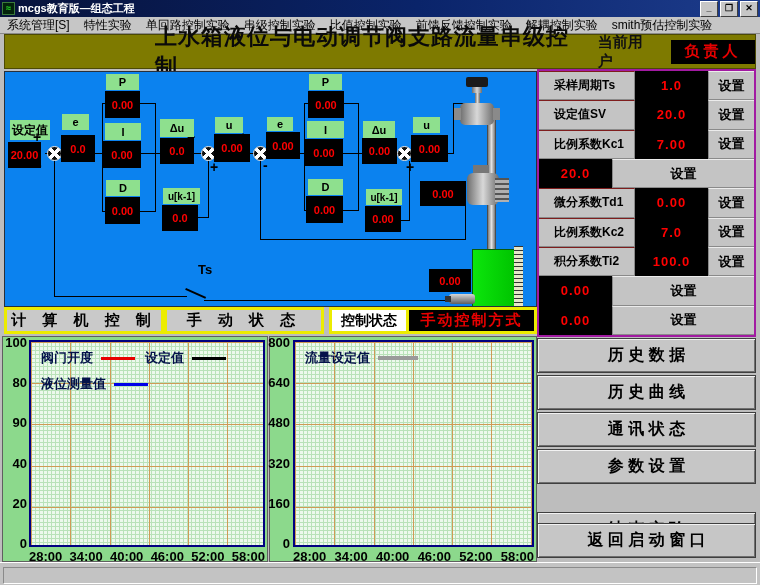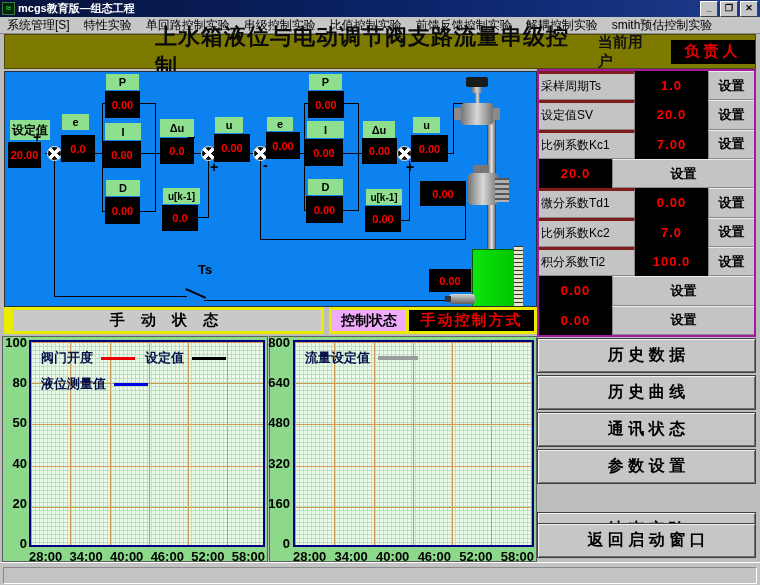--- a/index.html
+++ b/index.html
@@ -48,31 +48,31 @@
   .sign{position:absolute;color:#000;font-size:14px;font-weight:bold;line-height:10px;}
   .pipe{position:absolute;background:linear-gradient(90deg,#7a7a7a,#e2e2e2 50%,#7a7a7a);
     border:1px solid #4d4d4d;box-sizing:border-box;}
   .metal{background:linear-gradient(90deg,#6e6e6e,#d8d8d8 50%,#6e6e6e);}
   .ts-label{position:absolute;color:#000;font-size:13px;font-weight:bold;}
   
   .ctl-group{background:#c9c9c9;border:3px solid #ecec00;box-sizing:border-box;display:flex;height:27px;}
   .ctl-btn{flex:1;background:#c9c9c9;display:flex;align-items:center;justify-content:center;
     font-size:15px;font-weight:bold;color:#000;letter-spacing:6px;}
   .ctl-div{width:6px;background:#ecec00;}
-  .ctl-status-label{width:74px;background:#f0abfc;display:flex;align-items:center;justify-content:center;
+  .ctl-status-label{width:74px;background:#ffffff;display:flex;align-items:center;justify-content:center;
     font-size:14px;font-weight:bold;color:#000;}
   .ctl-status-val{flex:1;background:#000;color:#e80000;font-size:15px;font-weight:bold;
     display:flex;align-items:center;justify-content:center;letter-spacing:2px;}
   
   .param-panel{left:537px;top:69px;width:219px;height:268px;border:2px solid #a21aa2;
     box-sizing:border-box;background:#000;display:flex;flex-direction:column;}
   .prow{flex:1;display:flex;}
-  .plabel{width:96px;background:#c4c4c4;border-top:3px solid #7f1d1d;border-bottom:1px solid #8a8a8a;
+  .plabel{width:96px;background:#c4c4c4;border-top:1px solid #7f1d1d;border-bottom:1px solid #8a8a8a;
     border-right:1px solid #8a8a8a;box-sizing:border-box;display:flex;align-items:center;
-    padding-left:2px;font-size:12px;font-weight:normal;color:#000;}
+    padding-left:15px;font-size:12px;font-weight:bold;color:#000;}
   .pvalue{width:73px;background:#000;color:#ff0000;font-size:13px;font-weight:bold;
     display:flex;align-items:center;justify-content:center;letter-spacing:1px;}
   .pbtn{flex:1;background:#c4c4c4;border-top:1px solid #ececec;border-bottom:1px solid #8a8a8a;
     border-left:1px solid #8a8a8a;box-sizing:border-box;display:flex;align-items:center;
     justify-content:center;font-size:13px;font-weight:bold;color:#000;}
   
   .side-btn{position:absolute;left:537px;width:219px;height:35px;background:#c6c6c6;
     border:1px solid #3f3f3f;box-sizing:border-box;
     box-shadow:inset 1px 1px 0 #f2f2f2,inset -1px -1px 0 #6f6f6f;
     display:flex;align-items:center;justify-content:space-around;
@@ -230,20 +230,21 @@
   <div class="bval" style="left:406px;top:63px;width:37px;height:27px">0.00</div>
   <div class="glabel" style="left:361px;top:117px;width:36px;height:16px;font-size:10px">u[k-1]</div>
   <div class="bval" style="left:360px;top:134px;width:36px;height:26px">0.00</div>
 
   <div class="bval" style="left:415px;top:109px;width:46px;height:25px">0.00</div>
   <div class="bval" style="left:424px;top:197px;width:42px;height:23px">0.00</div>
   <div class="ts-label" style="left:193px;top:190px">Ts</div>
 </div>
 
 <div class="abs ctl-group" style="left:4px;top:307px;width:320px">
+  <div class="ctl-btn">计 算 机 控 制</div>
   <div class="ctl-div"></div>
   <div class="ctl-btn">手 动 状 态</div>
 </div>
 <div class="abs ctl-group" style="left:329px;top:307px;width:208px">
   <div class="ctl-status-label">控制状态</div>
   <div class="ctl-div" style="width:3px"></div>
   <div class="ctl-status-val">手动控制方式</div>
 </div>
 
 <div class="abs param-panel">
@@ -288,21 +289,21 @@
   <div class="prow">
     <div class="pvalue">0.00</div>
     <div class="pbtn">设置</div>
   </div>
 </div>
 
 <div class="chart-panel" style="left:2px;width:266px">
   <div class="ylabels" style="left:2px;width:22px">
     <span>100</span>
     <span>80</span>
-    <span>50</span>
+    <span>90</span>
     <span>40</span>
     <span>20</span>
     <span>0</span>
   </div>
   <div class="plot" style="left:26px;width:236px">
     <div class="legend">
       <div class="leg-row">
         <div class="leg-item">
           <span class="leg-name">阀门开度</span>
           <div class="leg-line" style="background-color: rgb(232, 0, 0);"></div>

